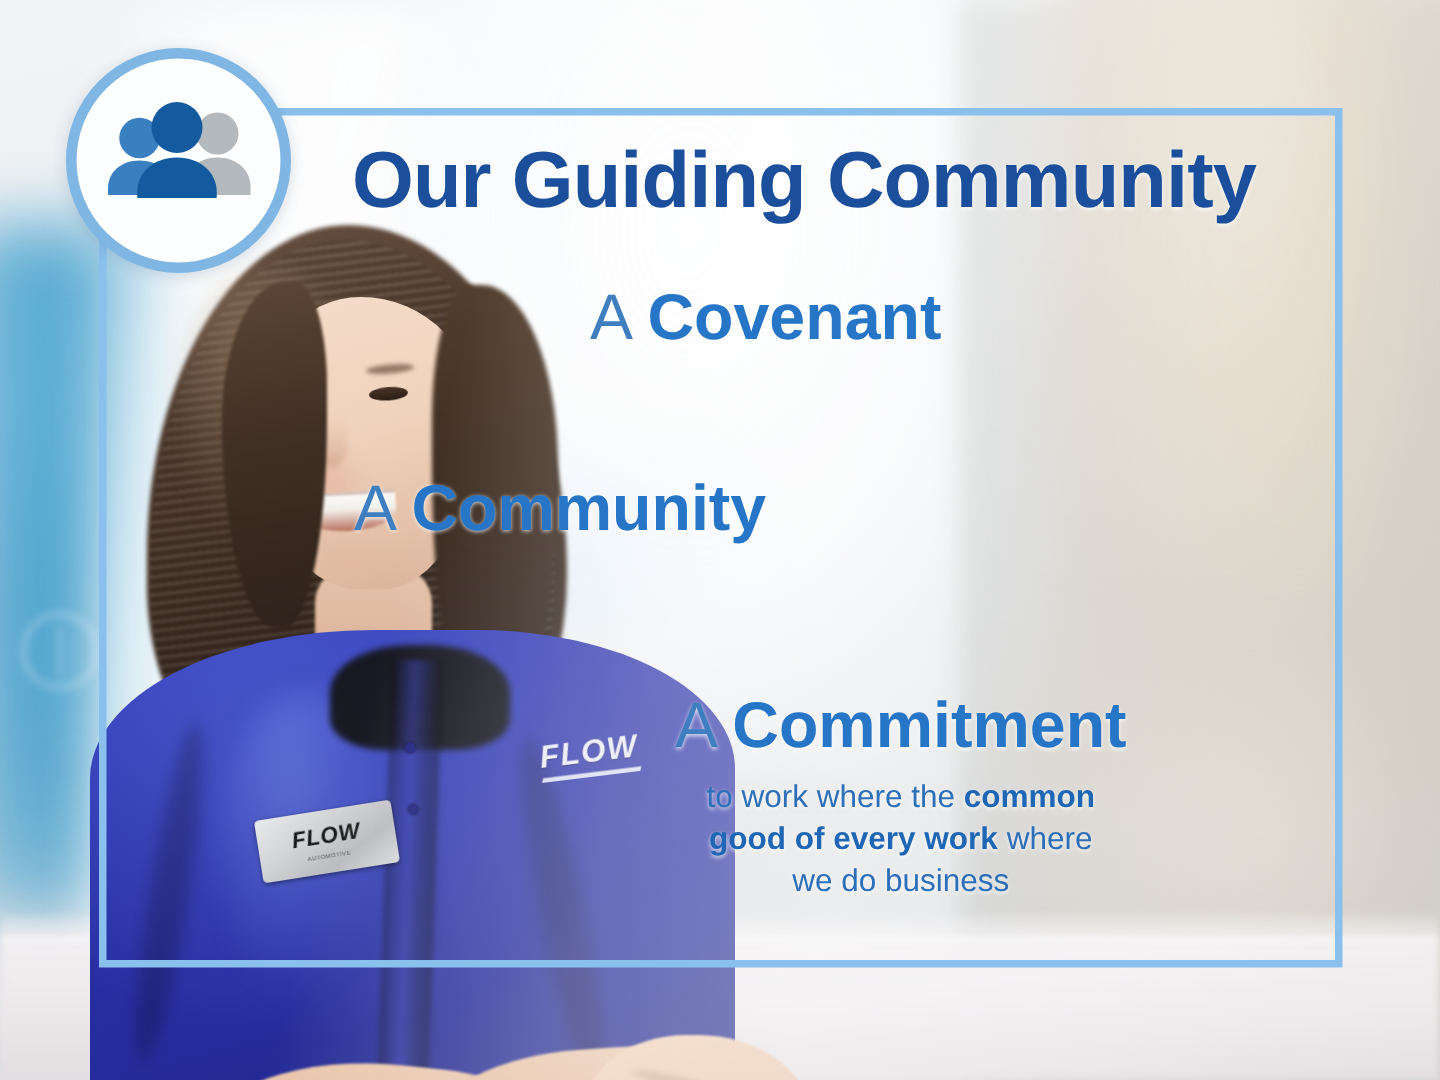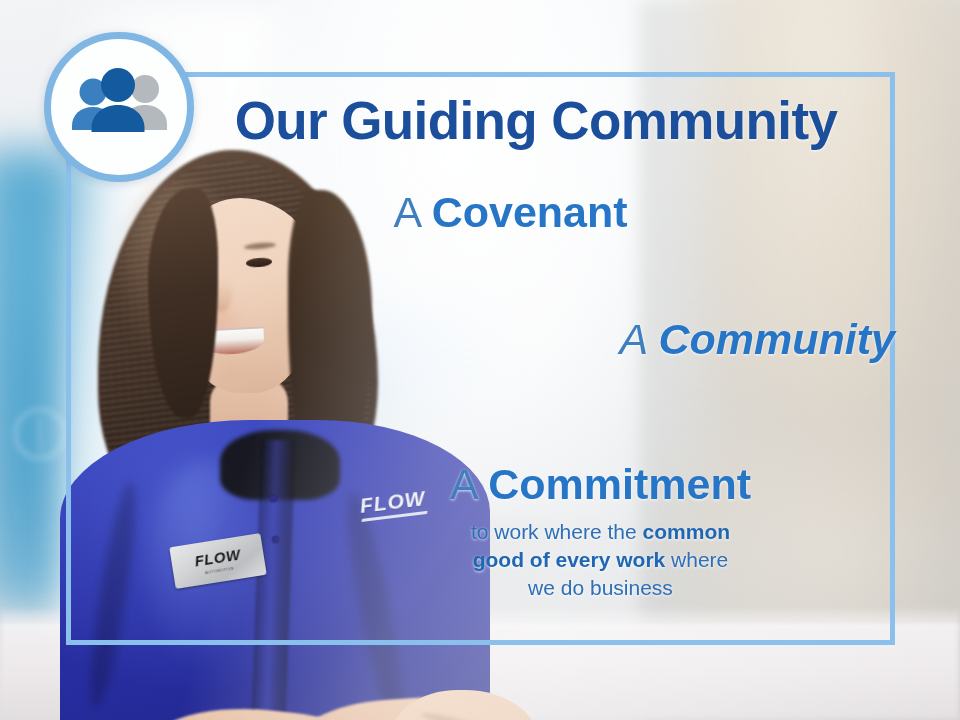--- a/index.html
+++ b/index.html
@@ -324,21 +324,21 @@
     color:#2d6fb8;
     text-shadow:0 1px 3px rgba(255,255,255,.8);
   }
   .p-sub b { font-weight:bold; color:#1f66b4; }
   .p-sub .reg { font-weight:normal; }
 
   
   #principle-covenant   { left:0; top:118px; text-align:center; padding-left:60px; }
   #principle-covenant .p-sub { margin-top:9px; }
 
-  #principle-community  { left:0; top:245px; text-align:right; padding-left:170px;font-style:italic; }
+  #principle-community  { left:0; top:245px; text-align:left; padding-left:170px; }
   #principle-community .p-sub { margin-top:9px; }
 
   #principle-commitment { left:0; top:390px; text-align:center; padding-left:240px; }
   #principle-commitment .p-sub { margin-top:11px; }
 </style>
 </head>
 <body>
 
 <div id="stage">
 

